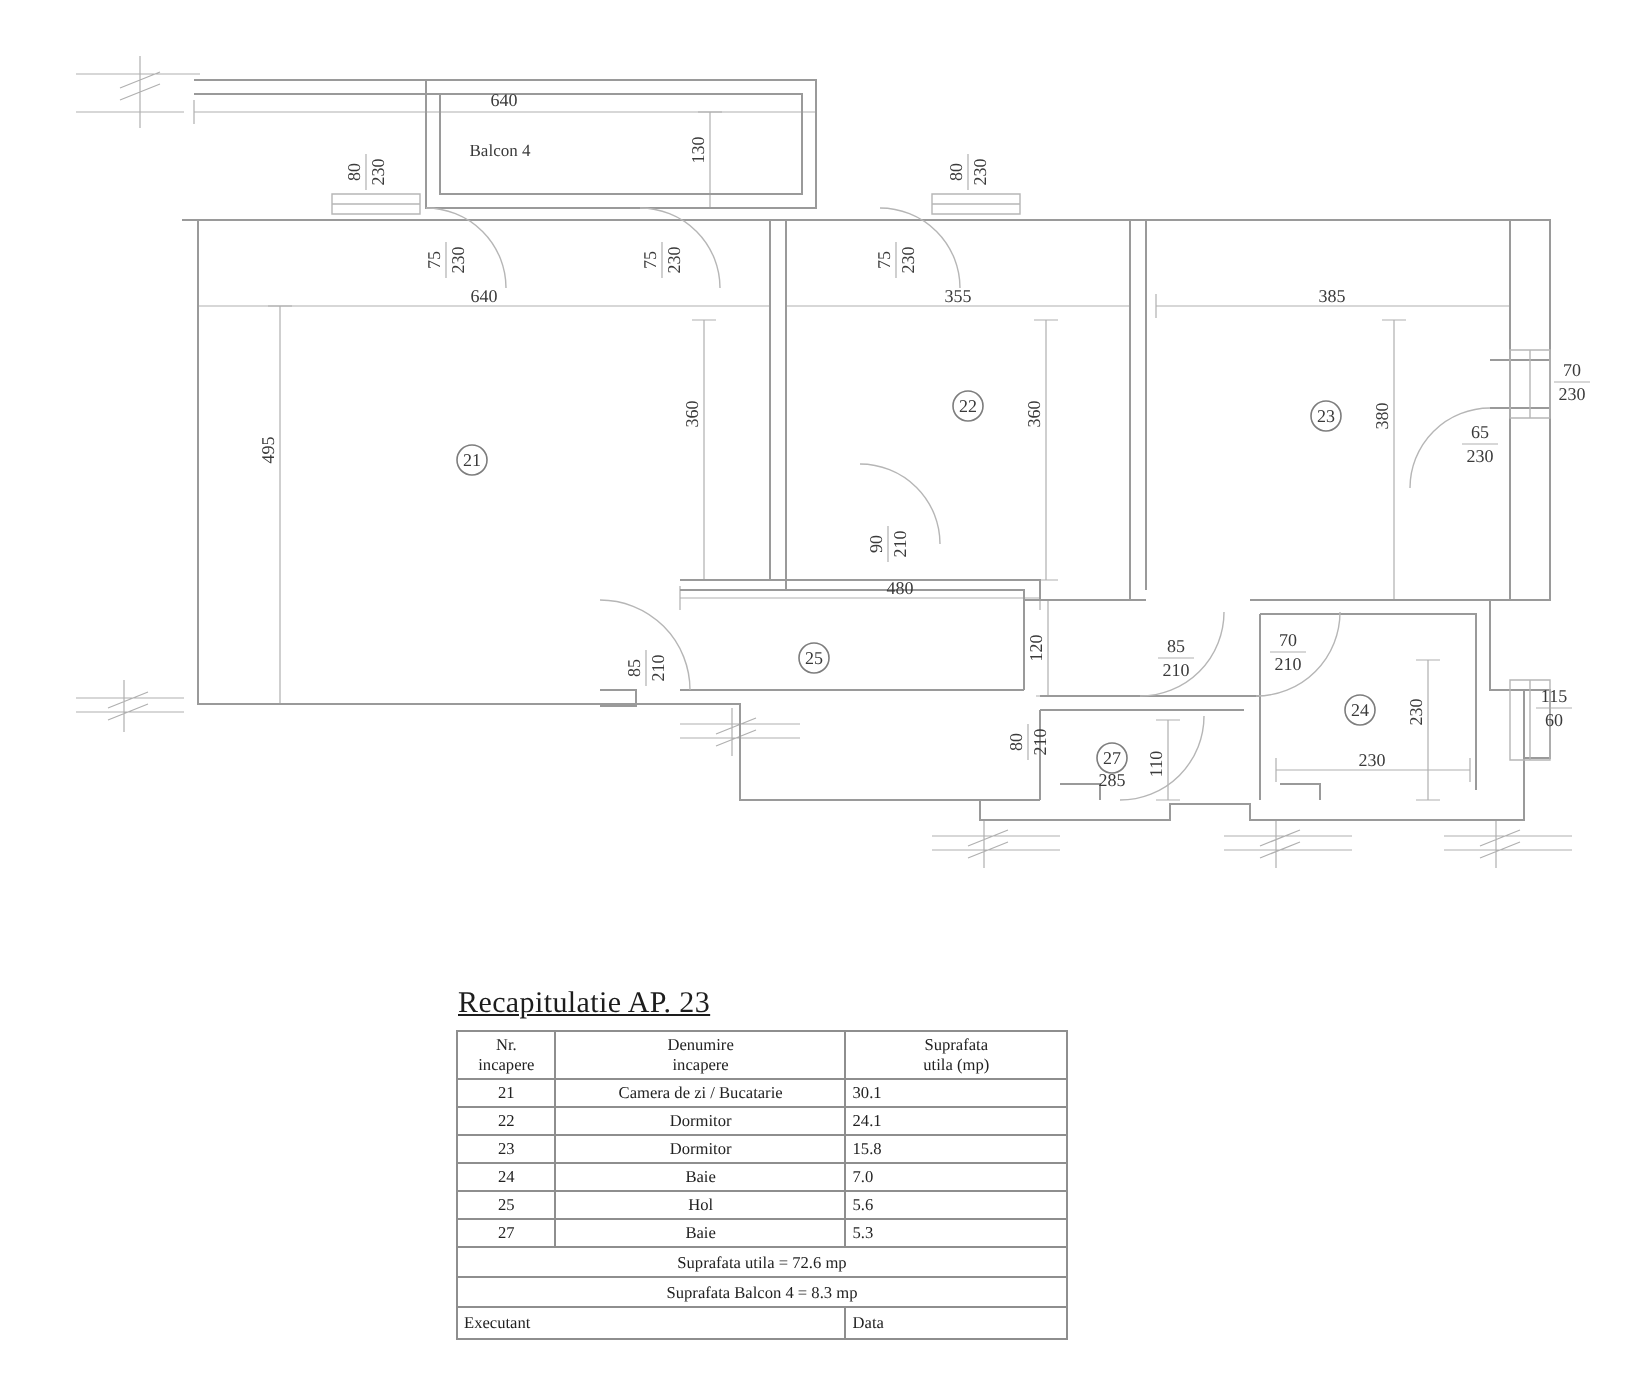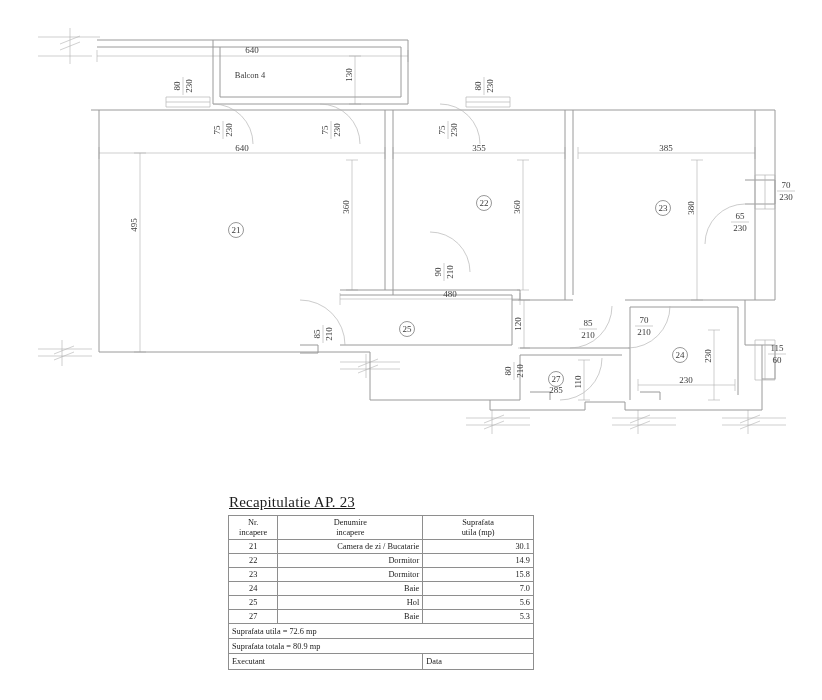--- a/index.html
+++ b/index.html
@@ -13,24 +13,24 @@
   .wall{stroke:#9a9a9a;stroke-width:1;fill:none;}
   .dim{stroke:#b0b0b0;stroke-width:0.6;fill:none;}
   .swing{stroke:#b6b6b6;stroke-width:0.7;fill:none;}
   .circ{stroke:#7d7d7d;stroke-width:0.8;fill:none;}
 
   #table-wrap{position:absolute;left:228px;top:494px;width:306px;}
   #recap-title{font-size:15px;letter-spacing:.2px;margin:0 0 4px 1px;color:#1d1d1d;text-decoration:underline;}
   table.recap{border-collapse:collapse;width:306px;font-size:8.3px;color:#222;padding-left:29px;}
   table.recap td,table.recap th{border:1px solid #8e8e8e;padding:2px 3px;font-weight:normal;}
   .c-nr{width:44px;text-align:center;}
-  .c-den{width:150px;text-align:right;padding-left:8px;}
-  .c-sup{width:112px;text-align:right;}
+  .c-den{width:150px;text-align:center;padding-left:8px;}
+  .c-sup{width:112px;text-align:left;}
   th.c-nr,th.c-den,th.c-sup{text-align:center;line-height:1.15;padding:3px 2px;}
-  tr.total td{text-align:left;padding:2.5px 3px;}
+  tr.total td{text-align:center;padding:2.5px 3px;}
   .foot-left{text-align:left;padding-left:14px;}
   .foot-right{text-align:left;padding-left:12px;margin-left:40px;}
   tr.foot td{height:11px;overflow:hidden;font-family:Liberation Serif, serif;}
 </style>
 </head>
 <body>
 
 <svg id="plan" viewBox="0 0 822 470">
 
   <g class="dim">
@@ -244,21 +244,21 @@
     </thead>
     <tbody id="recap-rows">
         <tr>
           <td class="c-nr">21</td>
           <td class="c-den">Camera de zi / Bucatarie</td>
           <td class="c-sup">30.1</td>
         </tr>
         <tr>
           <td class="c-nr">22</td>
           <td class="c-den">Dormitor</td>
-          <td class="c-sup">14.9</td>
+          <td class="c-sup">24.1</td>
         </tr>
         <tr>
           <td class="c-nr">23</td>
           <td class="c-den">Dormitor</td>
           <td class="c-sup">15.8</td>
         </tr>
         <tr>
           <td class="c-nr">24</td>
           <td class="c-den">Baie</td>
           <td class="c-sup">7.0</td>
@@ -272,21 +272,21 @@
           <td class="c-nr">27</td>
           <td class="c-den">Baie</td>
           <td class="c-sup">5.3</td>
         </tr>
       </tbody>
     <tfoot id="recap-foot">
         <tr class="total">
           <td colspan="3">Suprafata utila = 72.6 mp</td>
         </tr>
         <tr class="total">
-          <td colspan="3">Suprafata totala = 80.9 mp</td>
+          <td colspan="3">Suprafata Balcon 4 = 8.3 mp</td>
         </tr>
         <tr class="foot">
           <td colspan="2" class="foot-left">Executant</td>
           <td class="foot-right">Data</td>
         </tr>
       </tfoot>
   </table>
 </div>
 
 </body></html>

